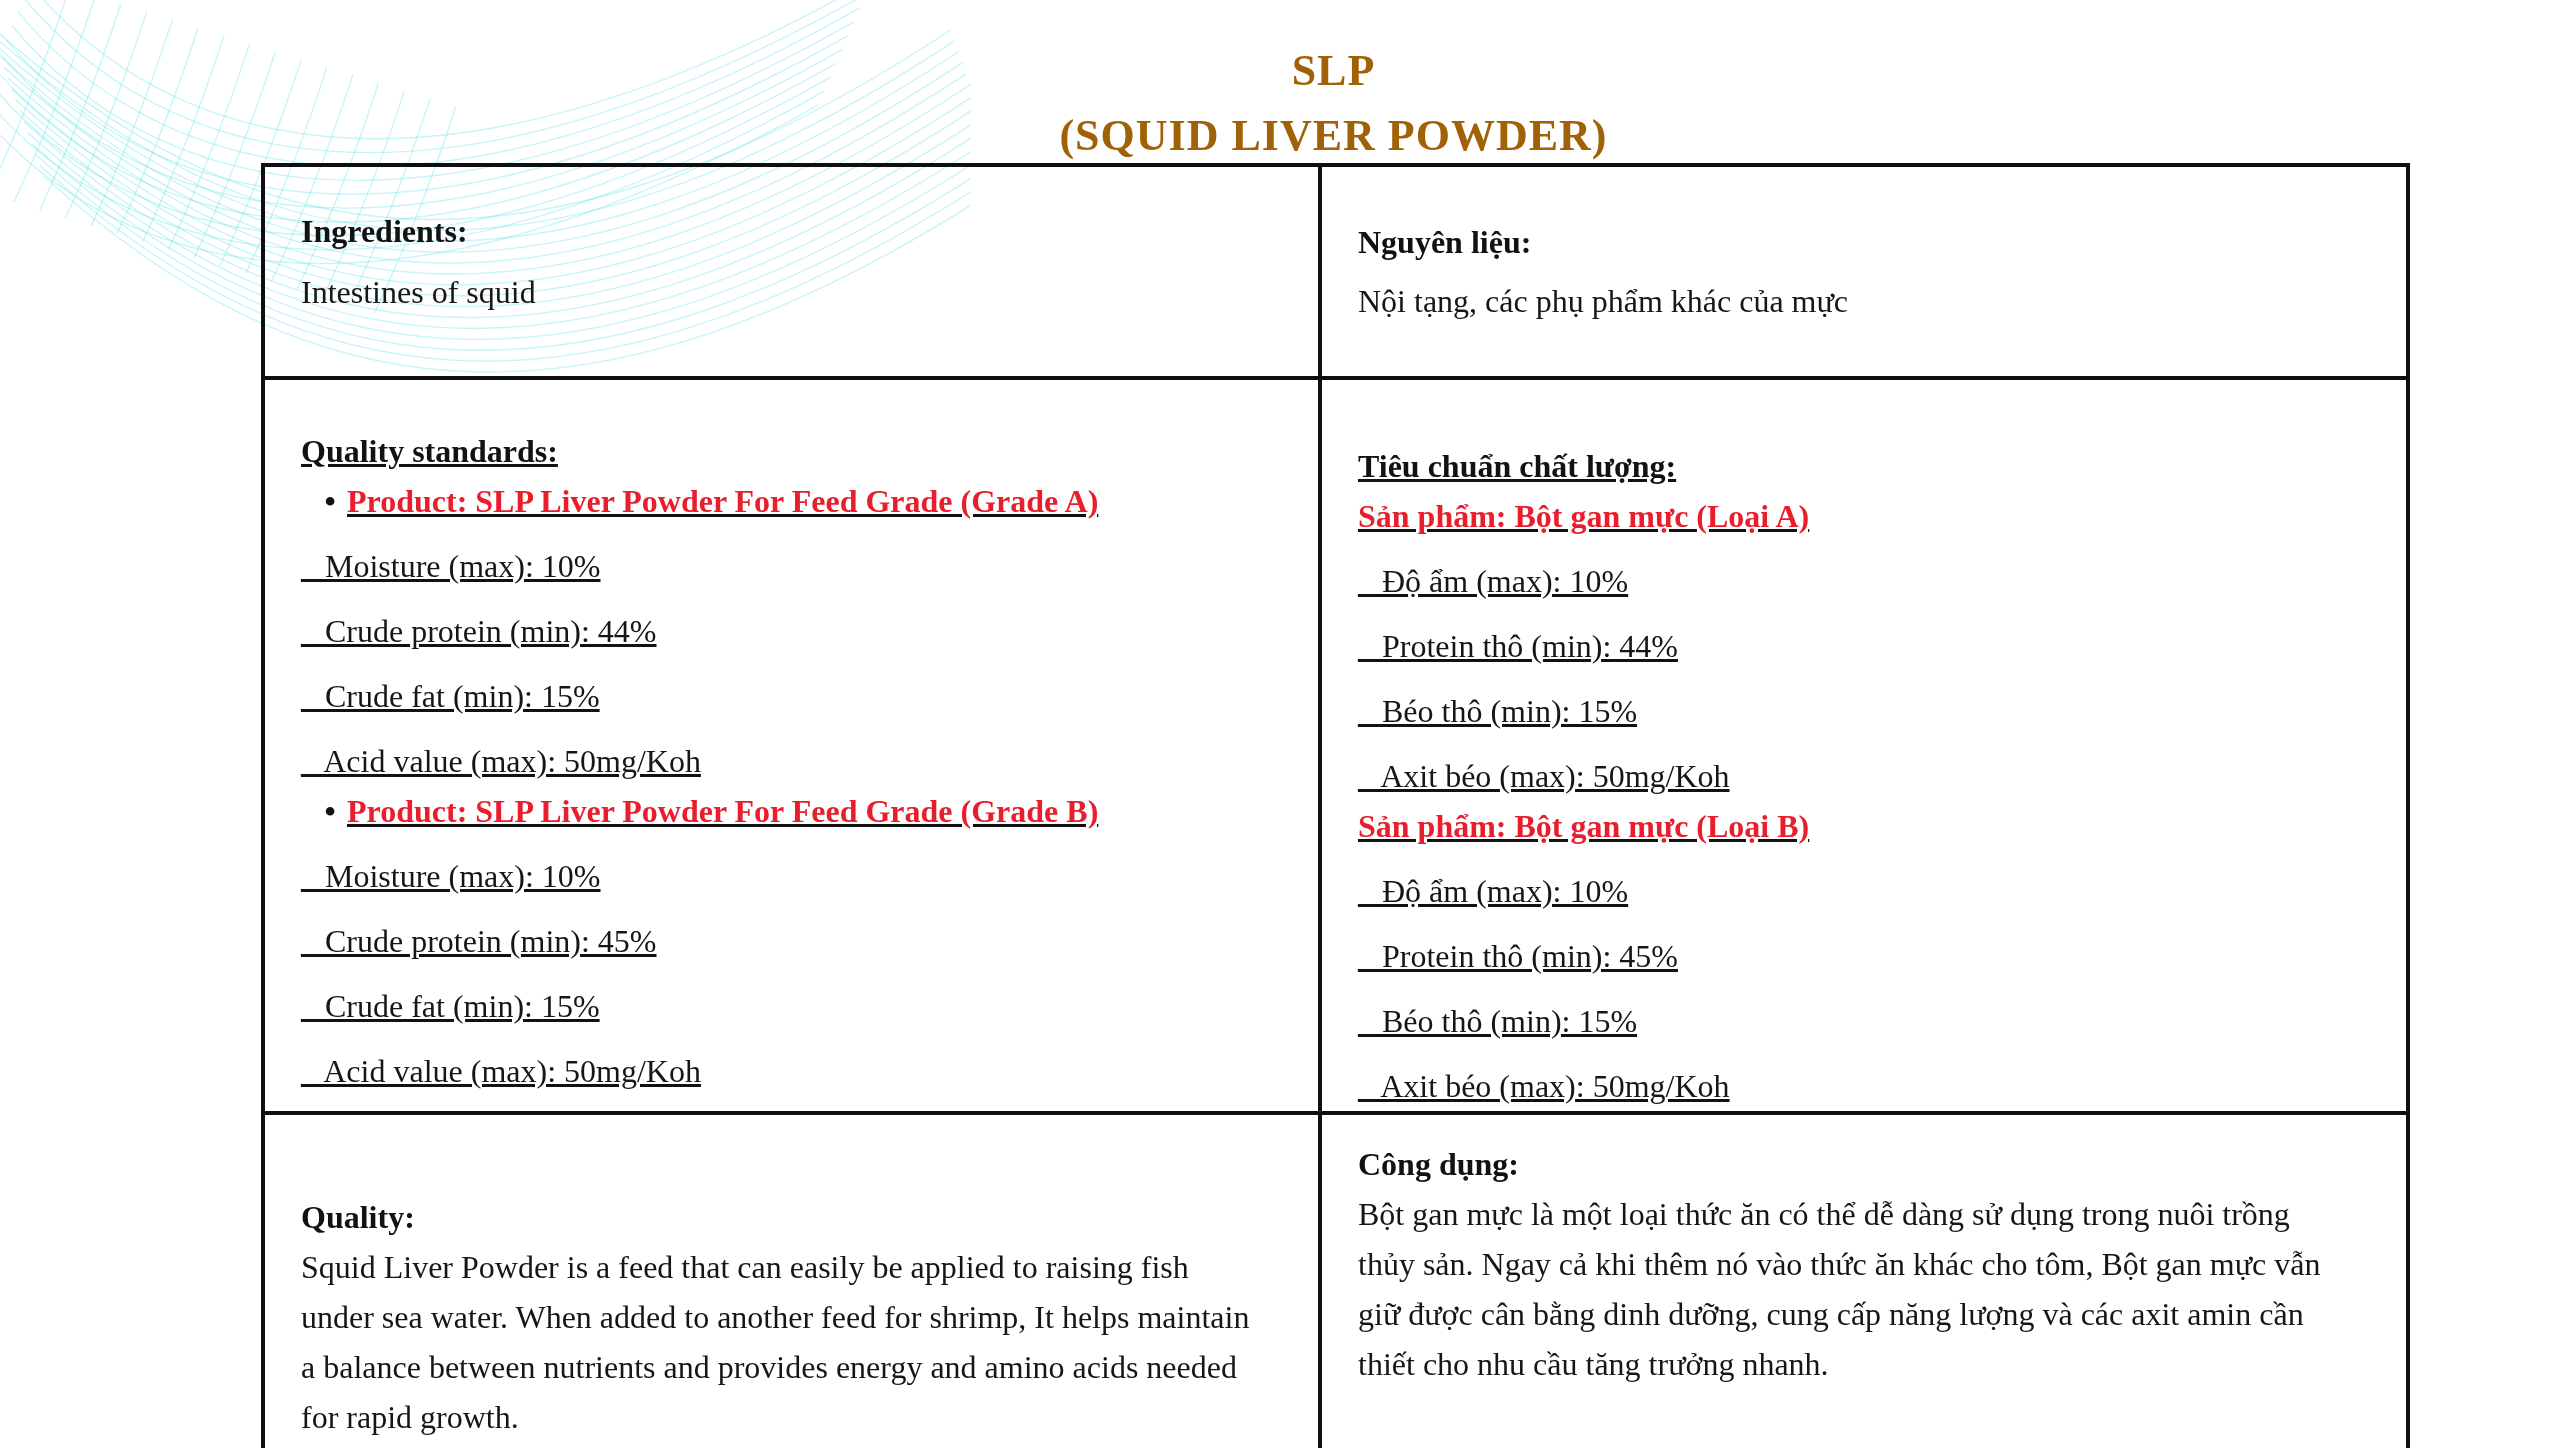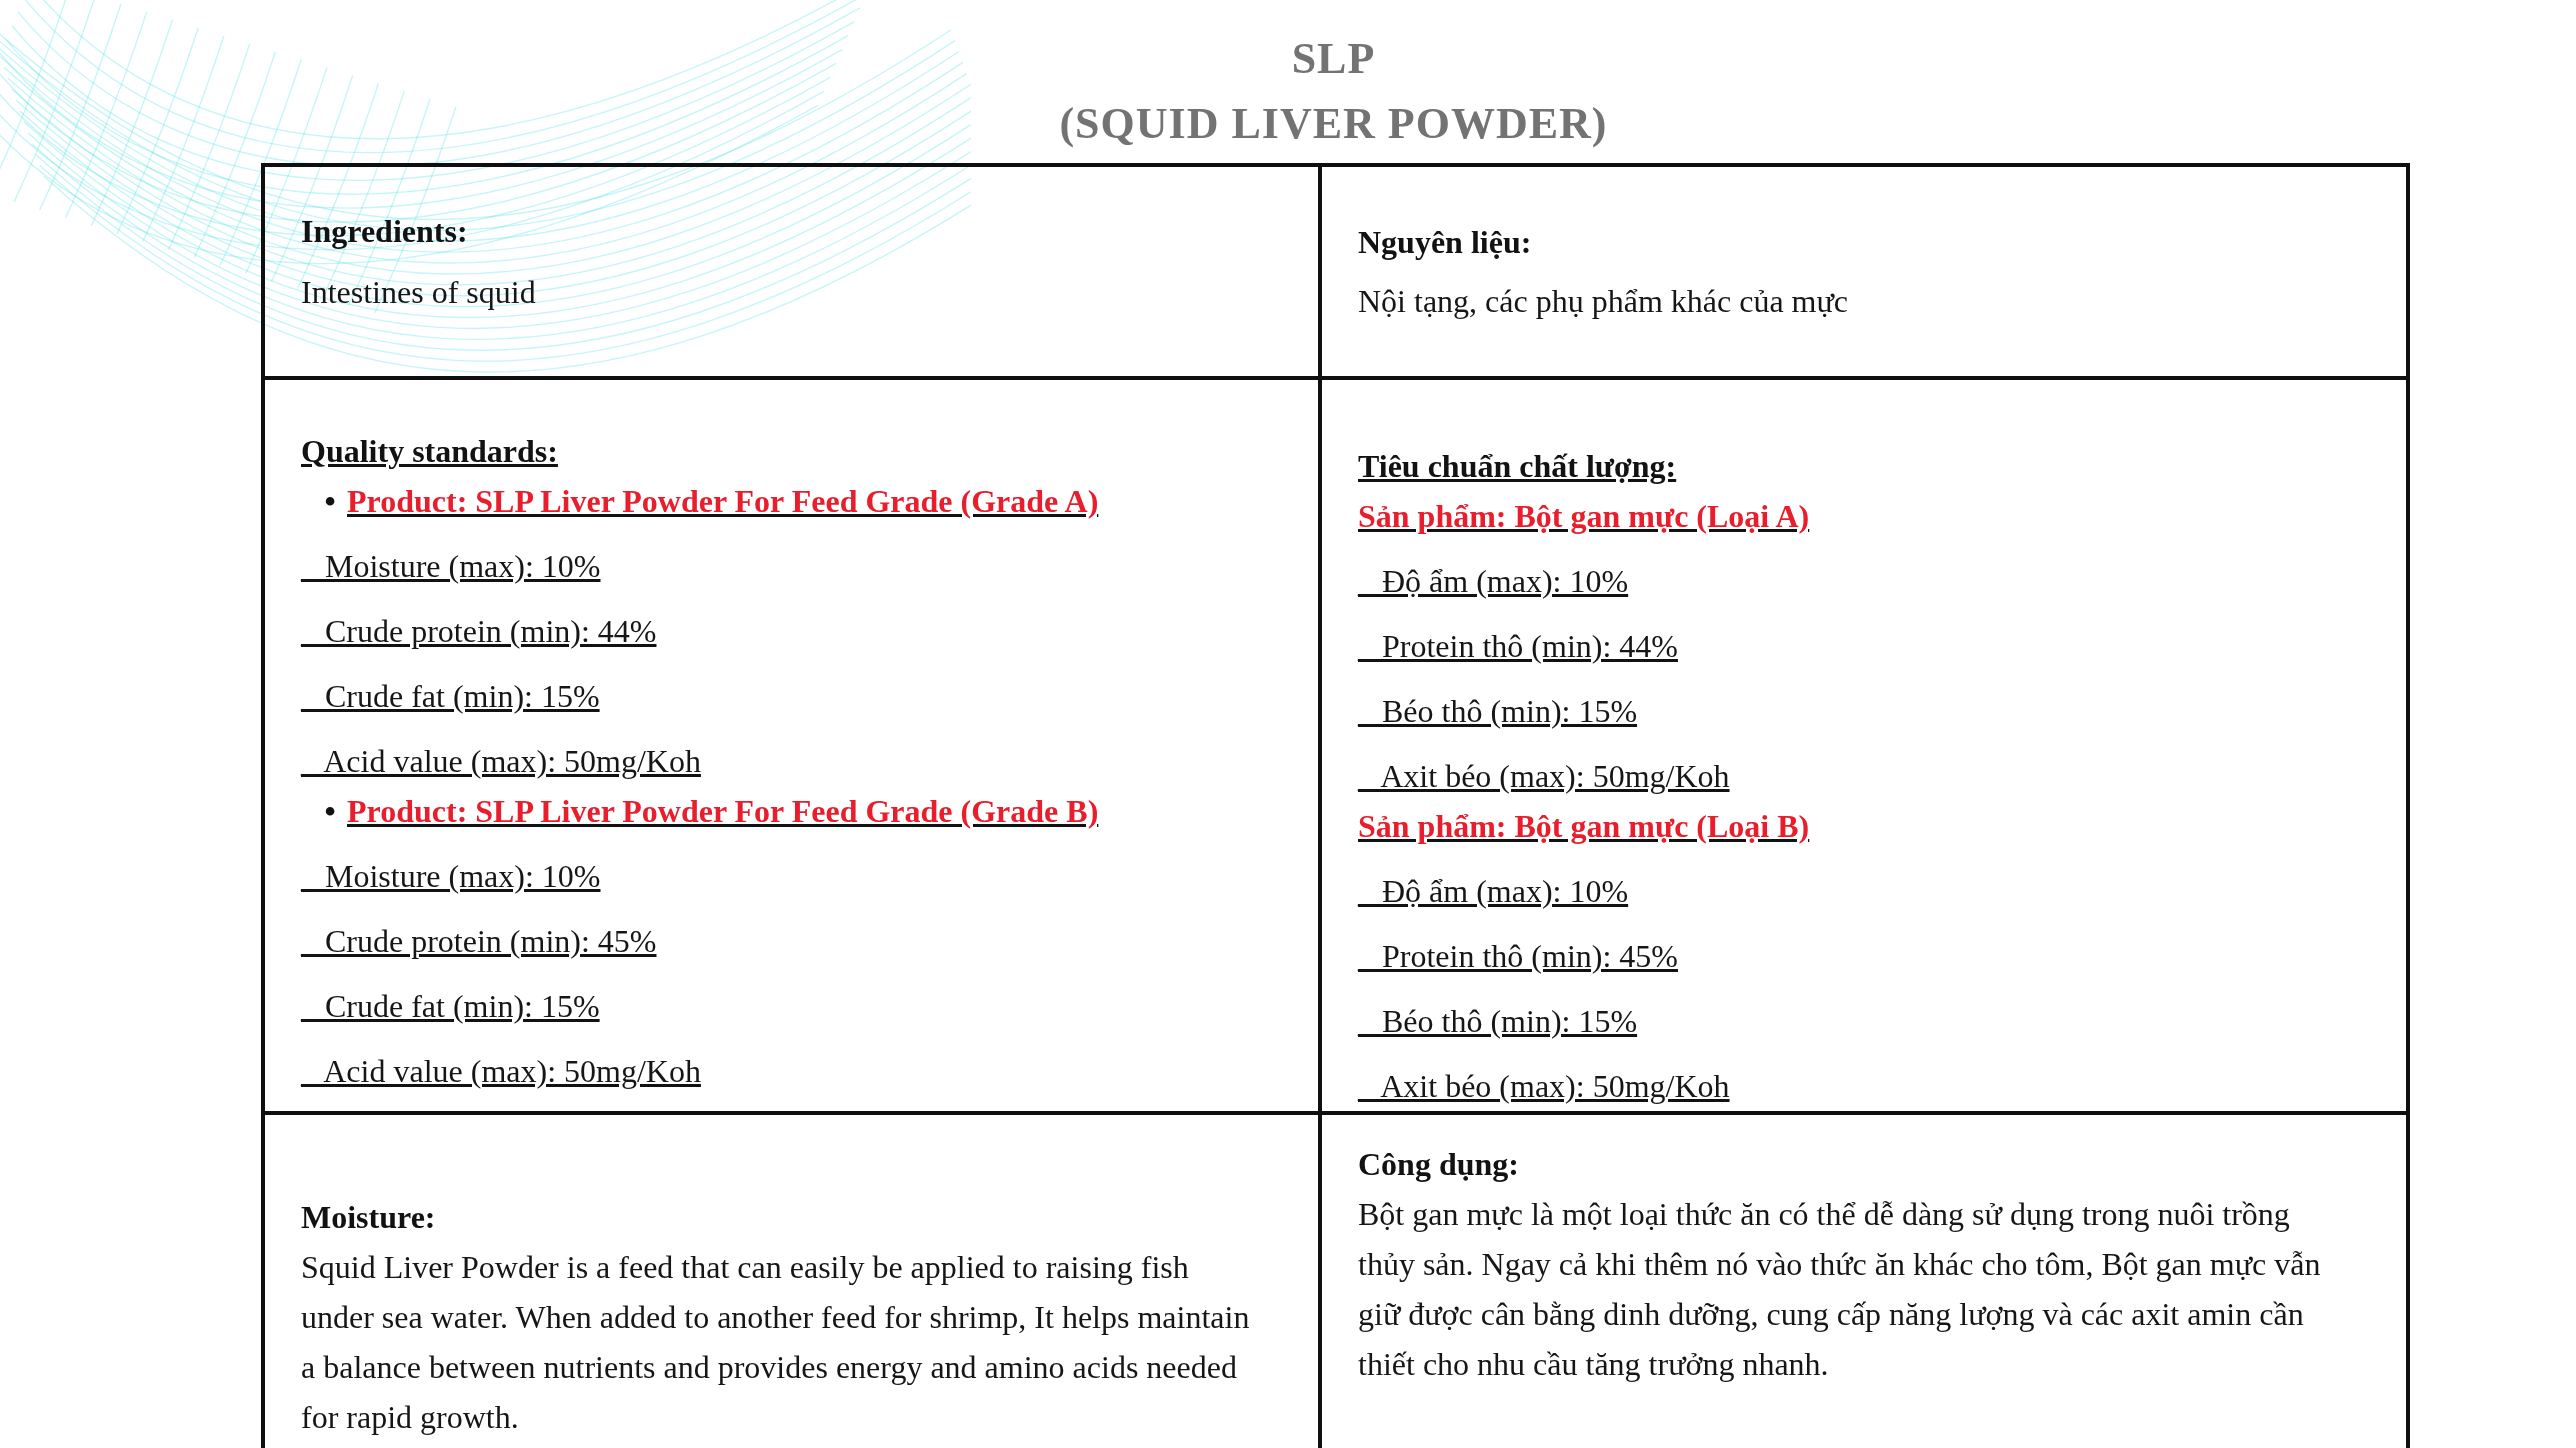--- a/index.html
+++ b/index.html
@@ -30,24 +30,24 @@
   .waves path, .waves use {
     fill: none;
     stroke: #45dfe3;
     stroke-width: 1.4;
     opacity: 0.55;
   }
   
   .title-wrap {
     position: absolute;
     left: 261px;
-    top: 26px;
+    top: 38px;
     width: 2145px;
     text-align: center;
-    color: #737373;
+    color: #a16207;
     font-weight: bold;
     font-size: 44px;
     line-height: 65px;
     letter-spacing: 1px;
   }
   
   table.spec-table {
     position: absolute;
     left: 261px;
     top: 163px;
@@ -214,21 +214,21 @@
           <div class="spec-line">_ Protein thô (min): 45%</div>
           <div class="spec-line">_ Béo thô (min): 15%</div>
           <div class="spec-line">_ Axit béo (max): 50mg/Koh</div>
         </div>
       </td>
     </tr>
 
     <tr class="r3">
       <td>
         <div class="cell r3-left">
-          <div class="heading">Moisture:</div>
+          <div class="heading">Quality:</div>
           <div class="body-text">Squid Liver Powder is a feed that can easily be applied to raising fish under sea water. When added to another feed for shrimp, It helps maintain a balance between nutrients and provides energy and amino acids needed for rapid growth.</div>
         </div>
       </td>
       <td>
         <div class="cell r3-right">
           <div class="heading">Công dụng:</div>
           <div class="body-text">Bột gan mực là một loại thức ăn có thể dễ dàng sử dụng trong nuôi trồng thủy sản. Ngay cả khi thêm nó vào thức ăn khác cho tôm, Bột gan mực vẫn giữ được cân bằng dinh dưỡng, cung cấp năng lượng và các axit amin cần thiết cho nhu cầu tăng trưởng nhanh.</div>
         </div>
       </td>
     </tr>

